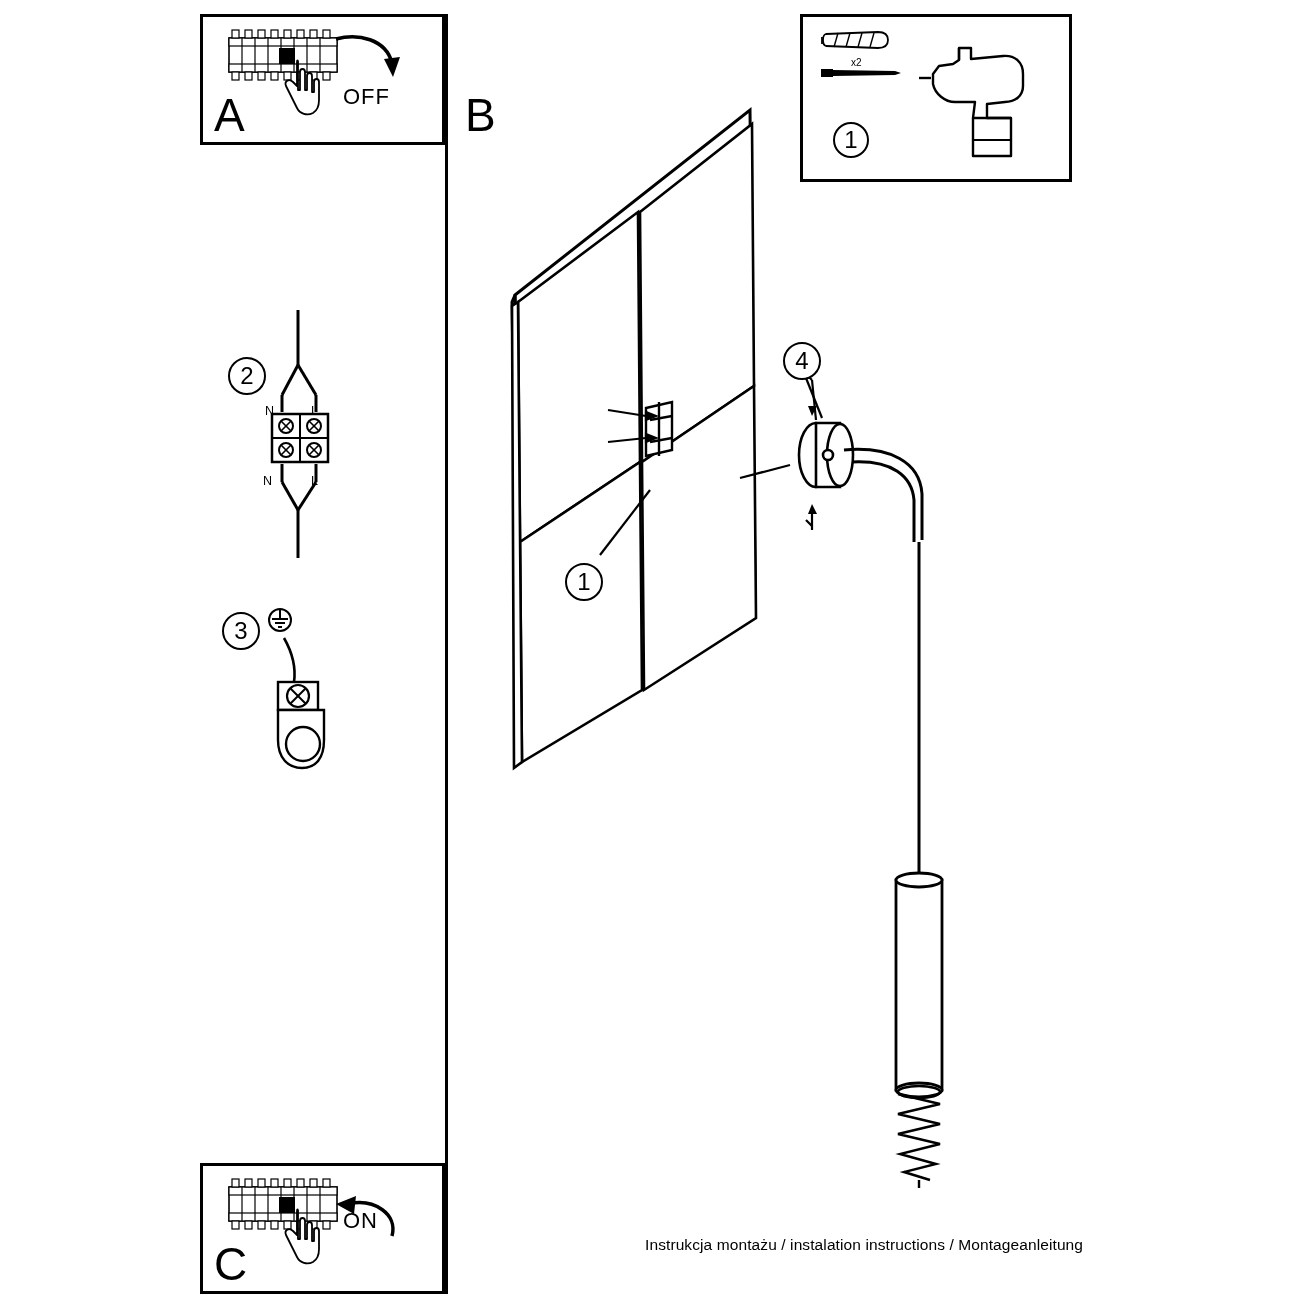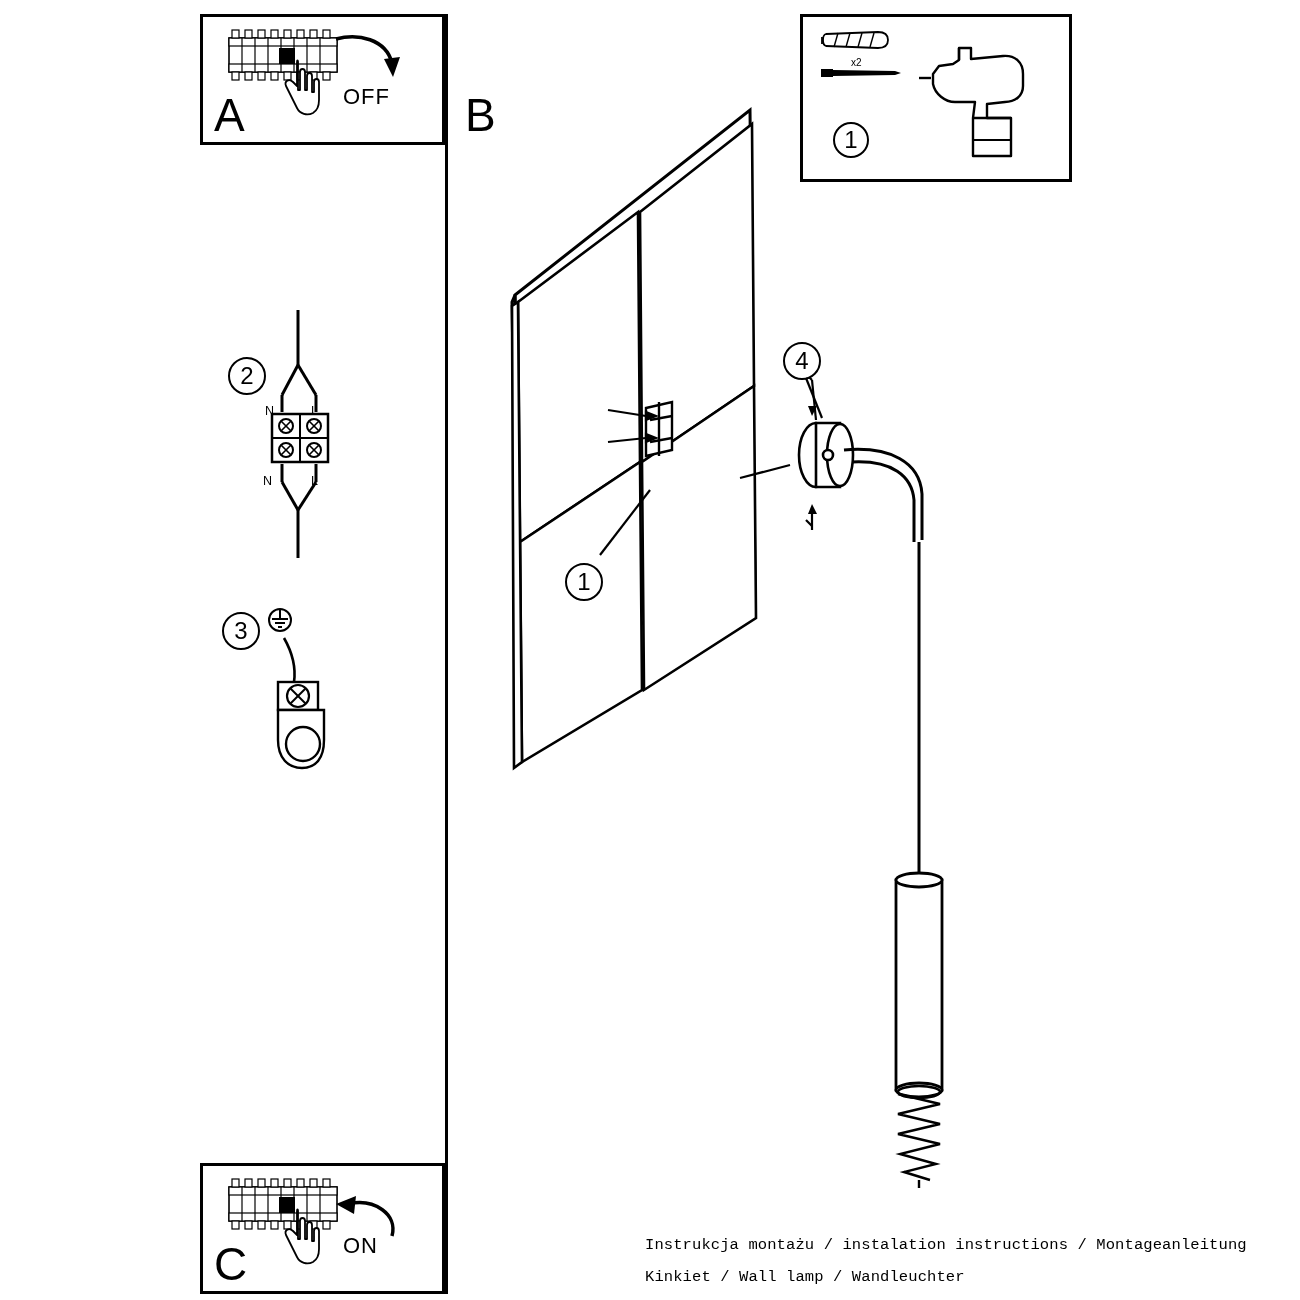--- a/index.html
+++ b/index.html
@@ -50,21 +50,20 @@
     font-size: 24px;
     background: #fff;
     box-sizing: border-box;
   }
 
   
   .footer-line {
     font-size: 15.5px;
     letter-spacing: 0.1px;
     white-space: nowrap;
-    font-family: Liberation Mono, monospace;
   }
 
   .qty-label {
     font-size: 10px;
   }
 
   .terminal-label {
     font-size: 12.5px;
     font-family: "Liberation Sans", sans-serif;
   }
@@ -221,21 +220,21 @@
     </svg>
   </div>
 
   <div class="abs" style="left:334px; top:1188px;">
     <svg width="66" height="54" viewBox="0 0 66 54">
       <path d="M58 48 C64 26 40 10 14 16" fill="none" stroke="#000" stroke-width="3.5"></path>
       <path d="M22 8 L2 16 L20 26 Z" fill="#000"></path>
     </svg>
   </div>
 
-  <div class="abs onoff-label" style="left:343px; top:1233px;">ON</div>
+  <div class="abs onoff-label" style="left:343px; top:1208px;">ON</div>
 
   <div class="abs step-letter" style="left:465px; top:92px;">B</div>
 
   <div class="abs" style="left:445px; top:14px; width:3px; height:1280px; background:#000;"></div>
 
   <div class="abs callout" style="left:228px; top:357px; width:38px; height:38px;">2</div>
 
   <div class="abs" style="left:268px; top:310px;">
     <svg width="80" height="250" viewBox="0 0 80 250">
 
@@ -382,16 +381,15 @@
   <div class="abs callout" style="left:783px; top:342px; width:38px; height:38px;">4</div>
 
   <div class="abs" style="left:800px; top:378px;">
     <svg width="40" height="50" viewBox="0 0 40 50">
       <path d="M6 0 L22 40" fill="none" stroke="#000" stroke-width="2.2"></path>
     </svg>
   </div>
 
   <div class="abs" style="left:645px; top:1236px;">
     <div class="footer-line">Instrukcja montażu / instalation instructions / Montageanleitung</div>
-    <div class="footer-line" style="margin-top:14px;">Kinkiet / Wall lamp / Wandleuchter</div>
   </div>
 
 </div>
 
 </body></html>

